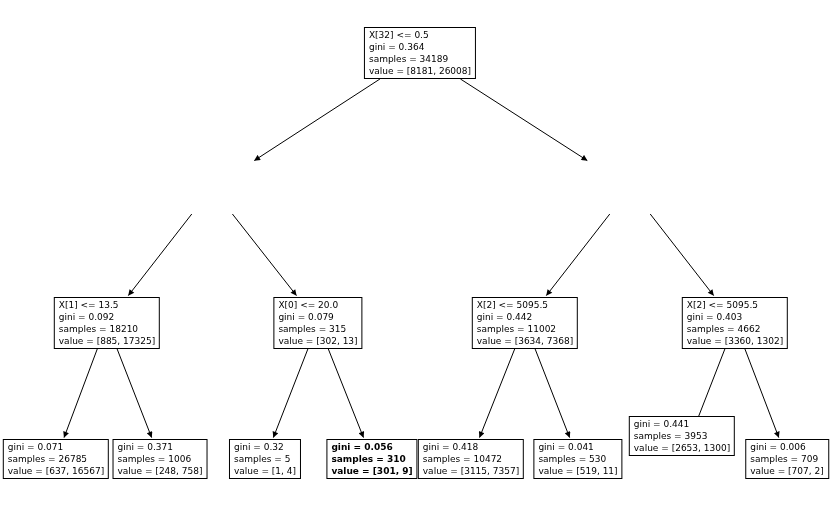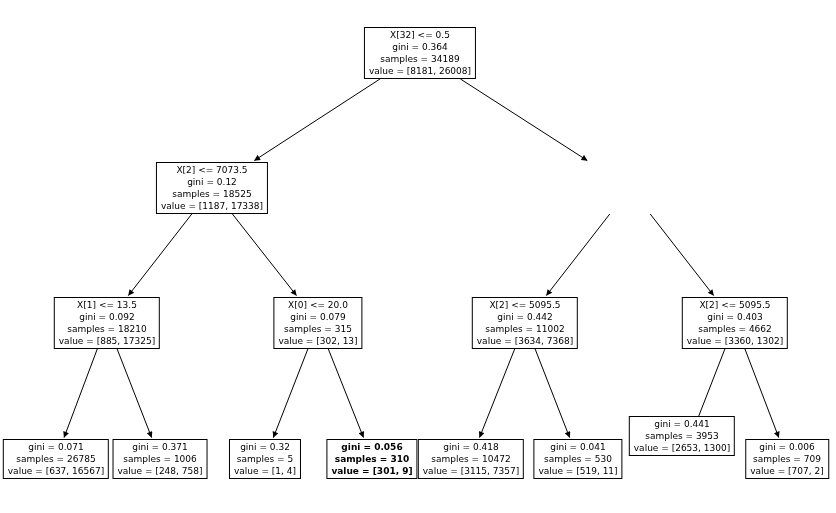--- a/index.html
+++ b/index.html
@@ -1,20 +1,20 @@
 <!DOCTYPE html>
 <html><head>
 <meta charset="utf-8">
 <style>
   html,body{margin:0;padding:0;background:#fff;}
   #canvas{position:relative;width:836px;height:513px;background:#ffffff;
           font-family:"DejaVu Sans",sans-serif;overflow:hidden;}
   #edges{position:absolute;left:0;top:0;width:836px;height:513px;}
   .node{position:absolute;transform:translateX(-50%);background:#fff;
-        border:1px solid #000;padding:1px 4px;text-align:center;
+        border:1px solid #000;padding:1px 4px;
         font-size:9px;line-height:12px;color:#000;white-space:nowrap;}
   .node span{display:block;}
 </style>
 </head>
 <body>
 
 <div id="canvas">
   <svg id="edges" xmlns="http://www.w3.org/2000/svg">
     <defs>
       <marker id="arrowhead" viewBox="0 0 10 10" refX="9.5" refY="5" markerWidth="8" markerHeight="6" orient="auto">
@@ -37,26 +37,20 @@
       <line x1="744.9411764705883" y1="349" x2="778.7794117647059" y2="437.5" stroke="#000000" stroke-width="1" marker-end="url(#arrowhead)"></line>
     </svg>
 
   <div class="node" style="left: 420px; top: 27px;">
     <span>X[32] &lt;= 0.5</span>
     <span>gini = 0.364</span>
     <span>samples = 34189</span>
     <span>value = [8181, 26008]</span>
   </div>
 
-  <div class="node" style="left: 212px; top: 162px;">
-    <span>X[2] &lt;= 7073.5</span>
-    <span>gini = 0.12</span>
-    <span>samples = 18525</span>
-    <span>value = [1187, 17338]</span>
-  </div>
 
 
   <div class="node" style="left: 107px; top: 297px;">
     <span>X[1] &lt;= 13.5</span>
     <span>gini = 0.092</span>
     <span>samples = 18210</span>
     <span>value = [885, 17325]</span>
   </div>
 
   <div class="node" style="left: 318px; top: 297px;">

